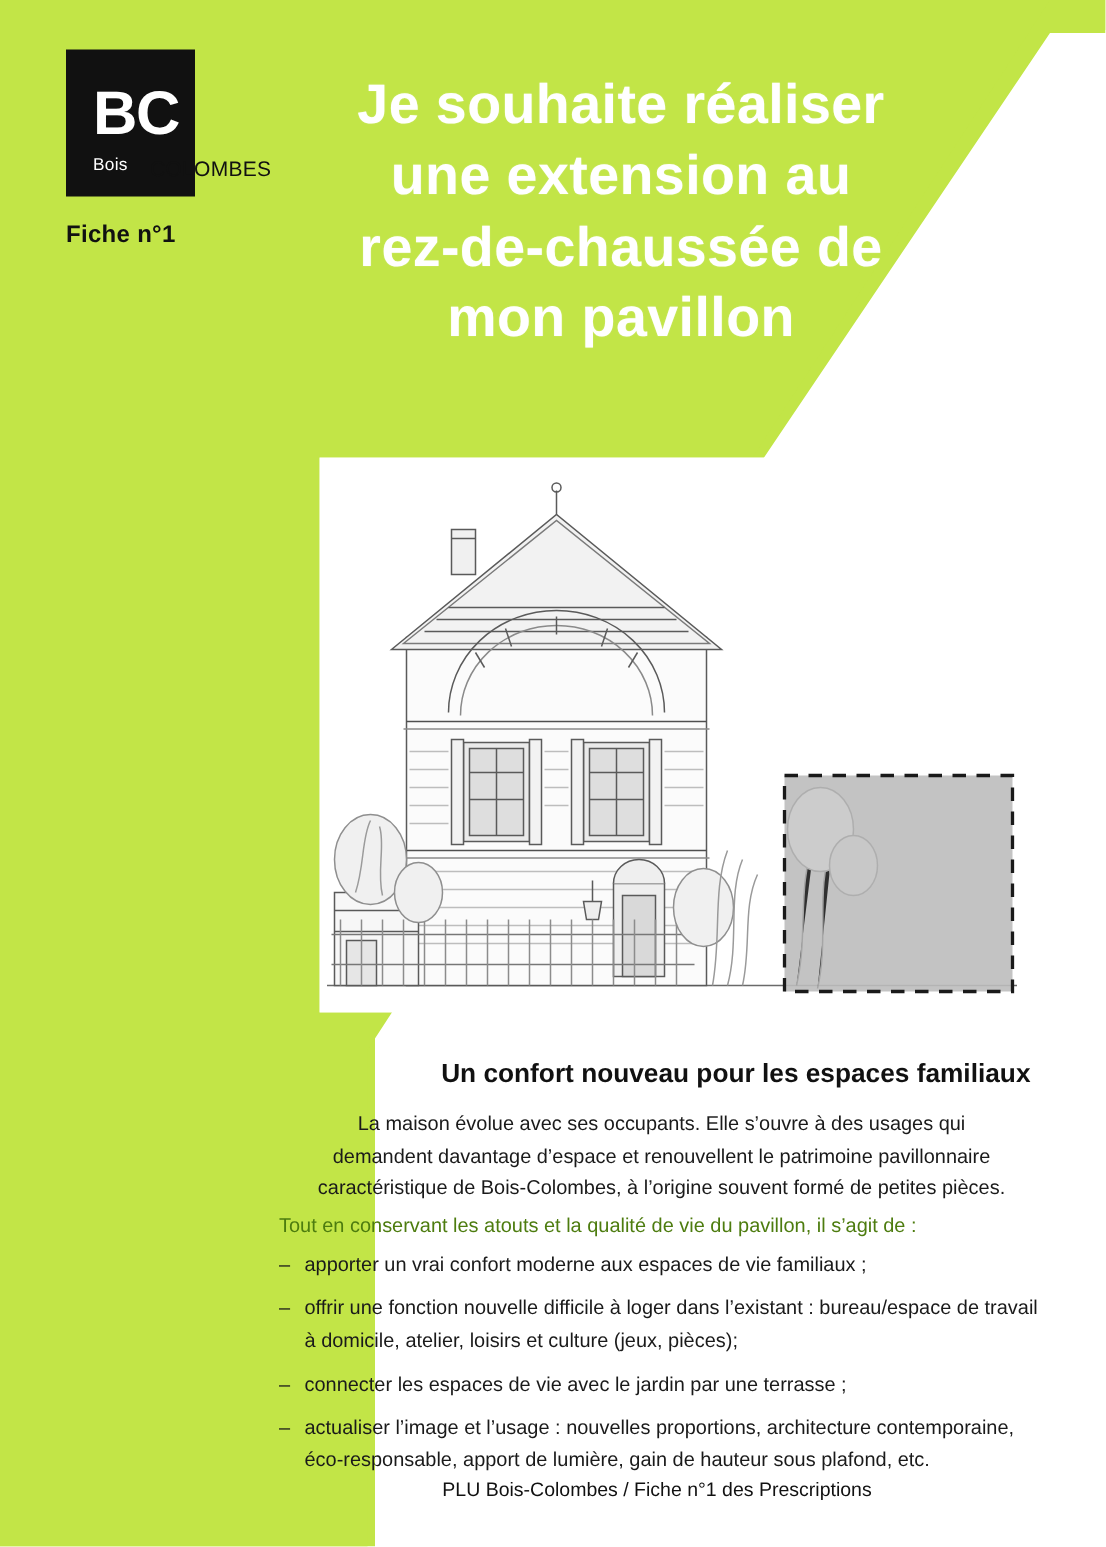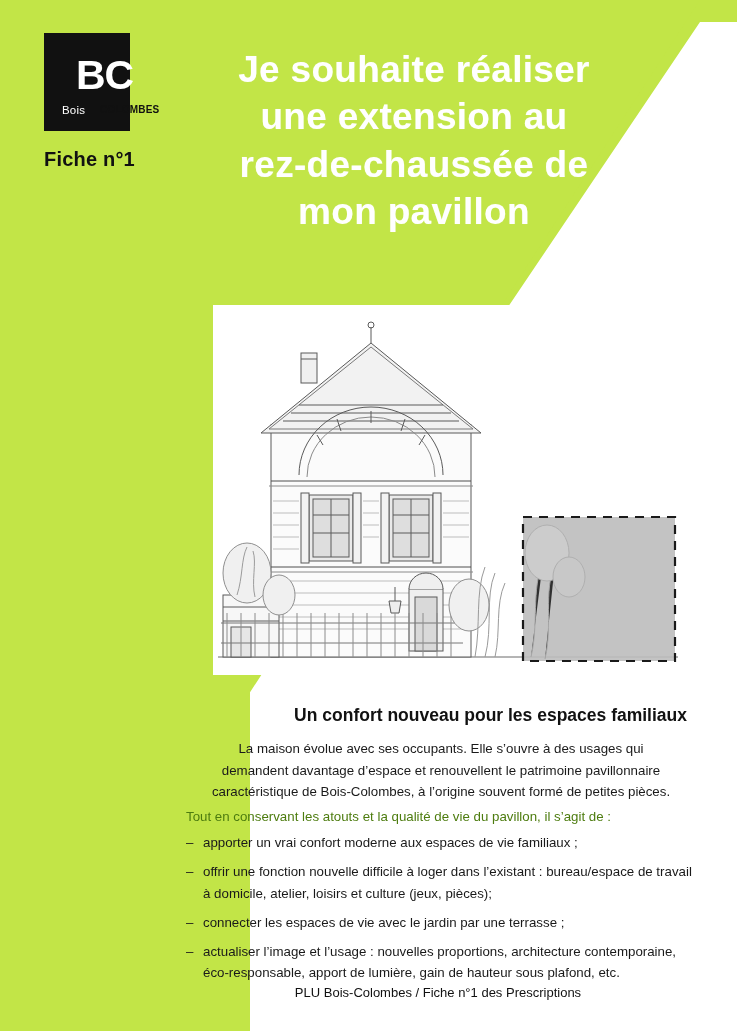--- a/index.html
+++ b/index.html
@@ -51,47 +51,46 @@
   .logo-bc {
     position: absolute;
     left: 18px;
     top: 22px;
     color: #ffffff;
     font-size: 41px;
     font-weight: bold;
     letter-spacing: -1px;
     line-height: 1;
     font-family: "Liberation Sans", sans-serif;
-    margin-left: 14px;
   }
   .logo-bois {
     position: absolute;
     left: 18px;
     top: 72px;
     color: #ffffff;
     font-size: 11.5px;
     font-weight: normal;
     letter-spacing: 0.2px;
     line-height: 1;
   }
   .logo-colombes {
     position: absolute;
     left: 56px;
     top: 72px;
     color: #111111;
-    font-size: 10px;
-    font-weight: bold;
+    font-size: 14px;
+    font-weight: normal;
     letter-spacing: 0.2px;
     line-height: 1;
   }
   .fiche-num {
     position: absolute;
     left: 44px;
     top: 148px;
-    font-size: 20px;
+    font-size: 16px;
     font-weight: bold;
     color: #111111;
     z-index: 5;
     letter-spacing: 0.2px;
     text-align: center;
   }
 
   
   .title {
     position: absolute;

